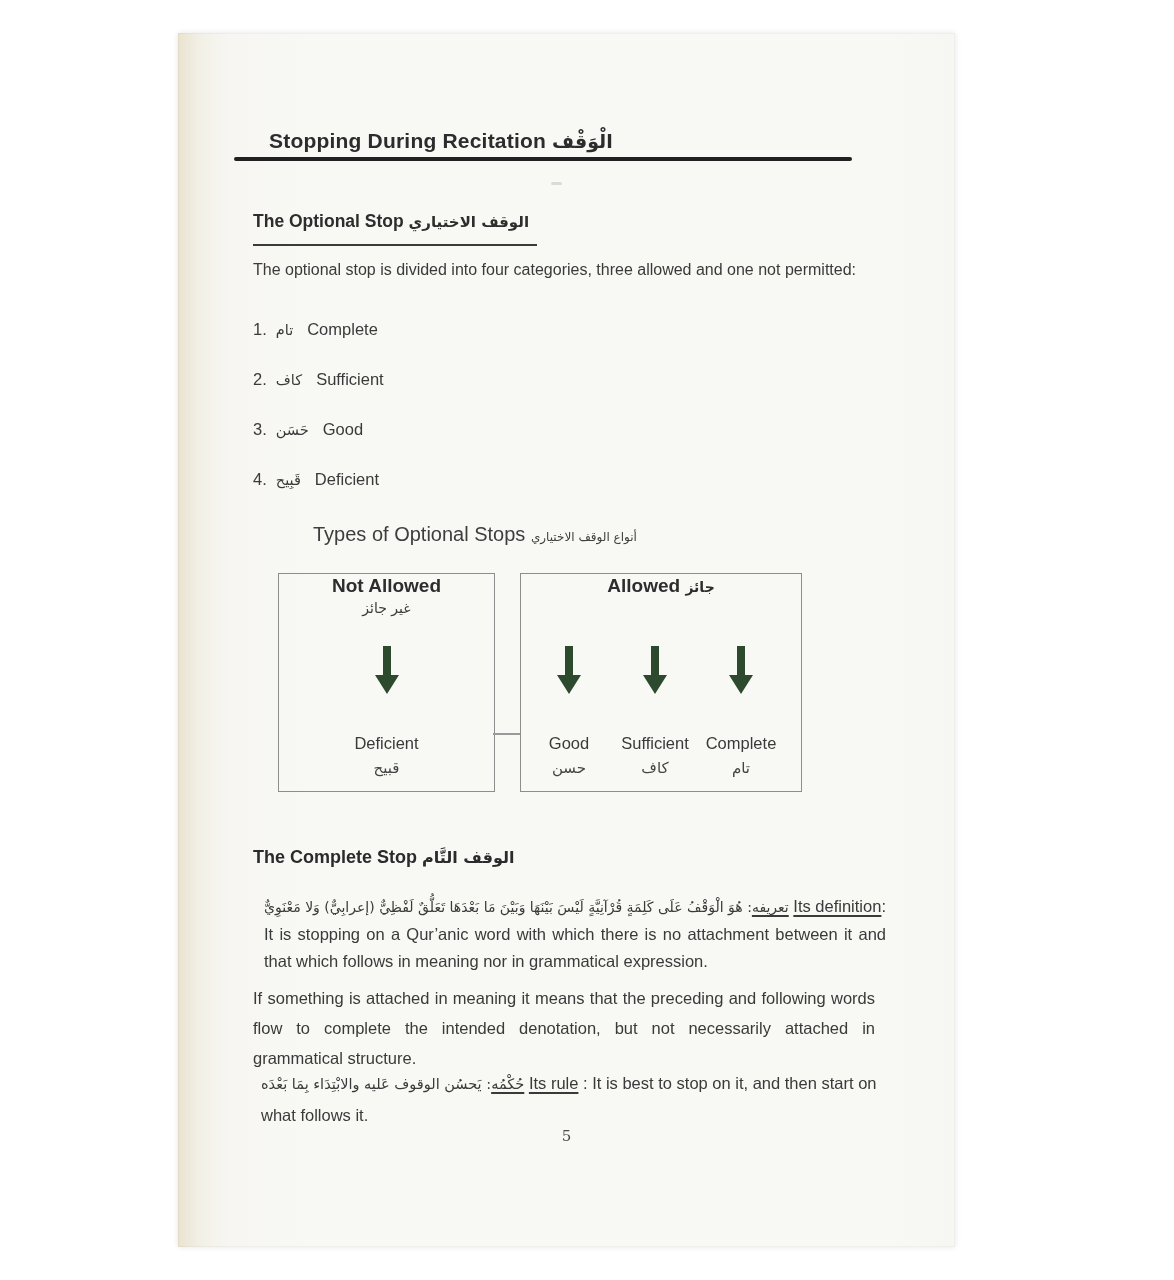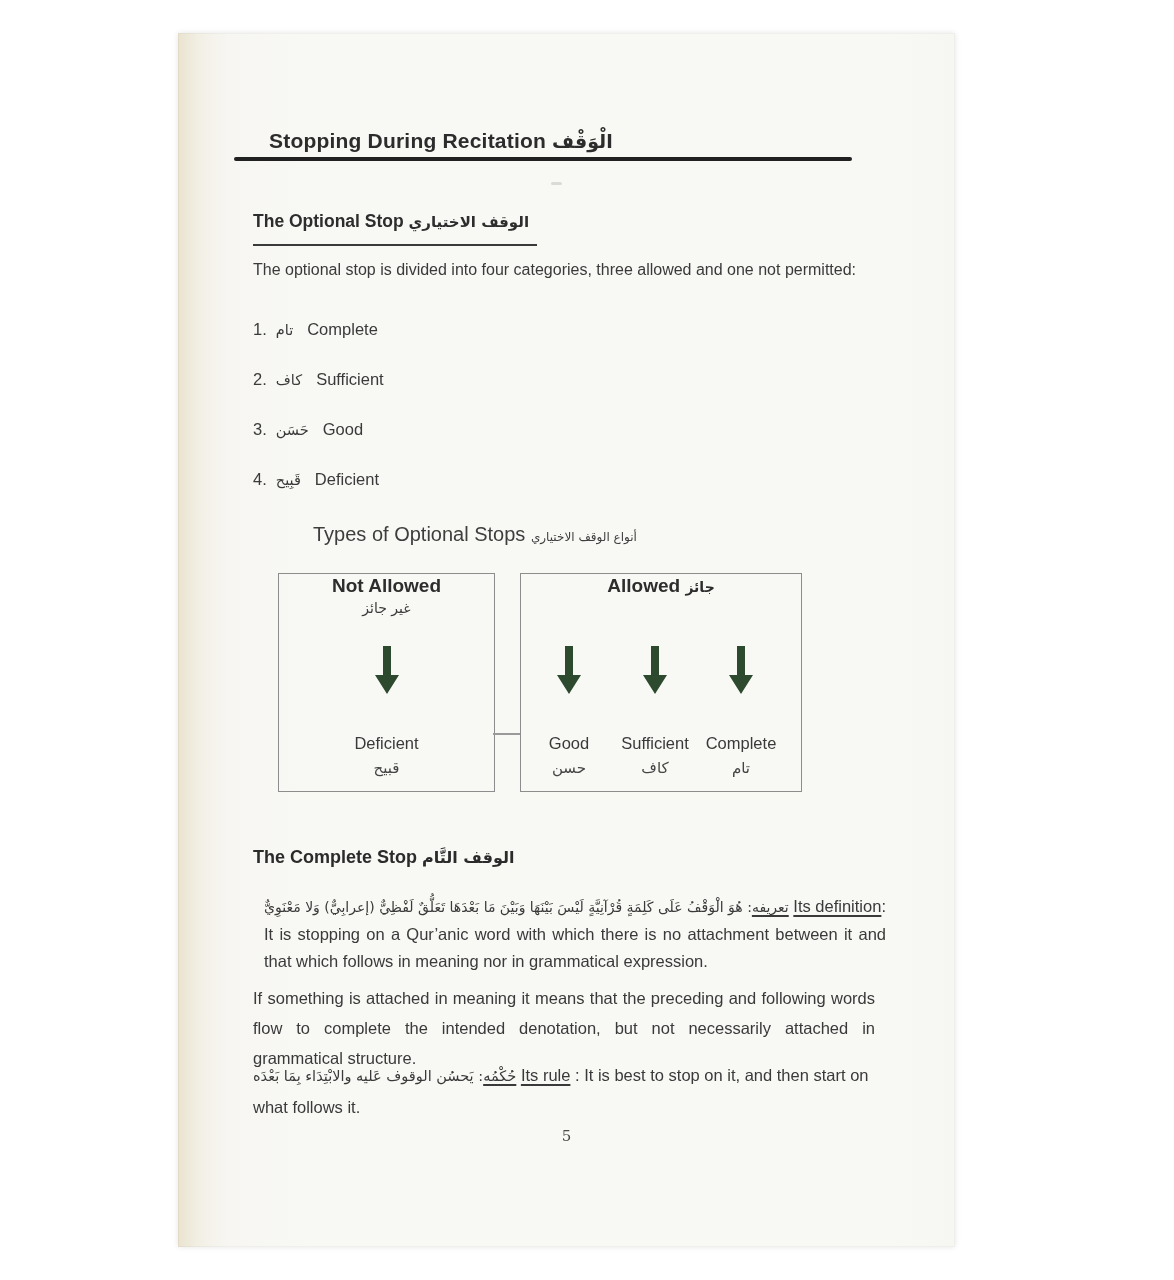--- a/index.html
+++ b/index.html
@@ -51,21 +51,21 @@
 
   .cols { position:absolute; top:0; left:6px; right:18px; height:100%; display:flex; justify-content:space-between; }
   .col { position:relative; width:84px; height:100%; }
 
   .h-complete { position:absolute; left:75px; top:814px; margin:0; font-size:18px; font-weight:bold; color:#2b2b2b; white-space:nowrap; }
   .h-complete .ar { font-size:16px; }
 
   .def { position:absolute; left:82px; top:856px; width:622px; margin:4px; font-size:16.5px; line-height:27px; color:#3a3a3a; text-align:justify; }
   .def .ar { font-size:14px; }
   .para2 { position:absolute; left:75px; top:950px; width:622px; margin:0; font-size:16.5px; line-height:30px; color:#3a3a3a; text-align:justify; }
-  .rule-para { position:absolute; left:75px; top:1027px; width:622px; margin:0; font-size:16.5px; line-height:31px; color:#3a3a3a; }
+  .rule-para { position:absolute; left:75px; top:1027px; width:622px; margin:8px; font-size:16.5px; line-height:31px; color:#3a3a3a; }
   .rule-para .ar { font-size:14.5px; }
   u { text-decoration-thickness:1.5px; text-underline-offset:3px; }
 
   .pagenum { position:absolute; top:1094px; left:0; width:100%; text-align:center; font-size:15px; color:#4a4a4a; font-family:"DejaVu Serif", serif; }
 </style>
 </head>
 <body>
 
 <div class="canvas">
   <div class="page">

